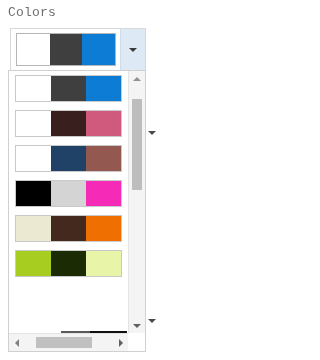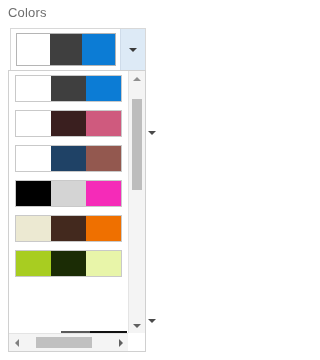--- a/index.html
+++ b/index.html
@@ -10,20 +10,21 @@
     background: #ffffff;
     font-family: "Liberation Sans", sans-serif;
     overflow: hidden;
   }
 
   #root {
     position: relative;
     width: 156px;
     height: 360px;
     background: #ffffff;
+    font-family: Liberation Mono, monospace;
   }
 
   
   .field-label {
     position: absolute;
     left: 8px;
     top: 4px;
     font-size: 13px;
     color: #6e6e6e;
     letter-spacing: 0.2px;

